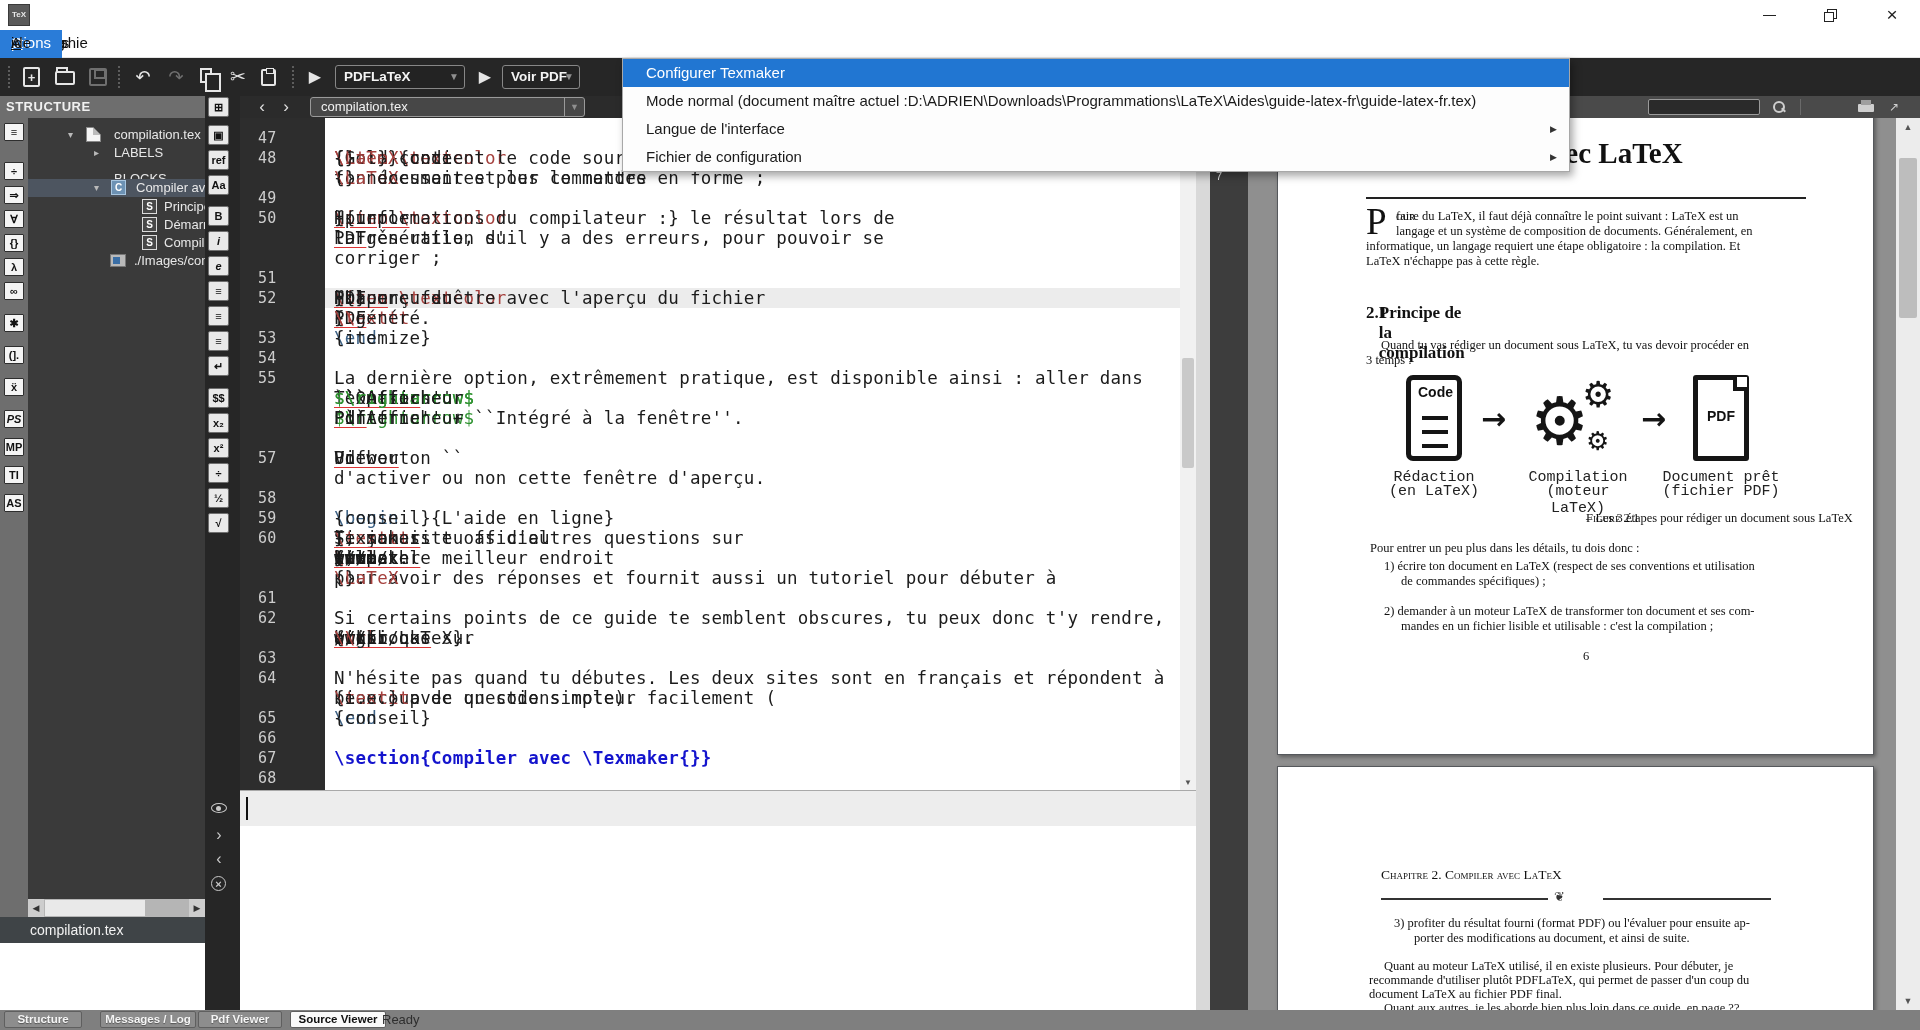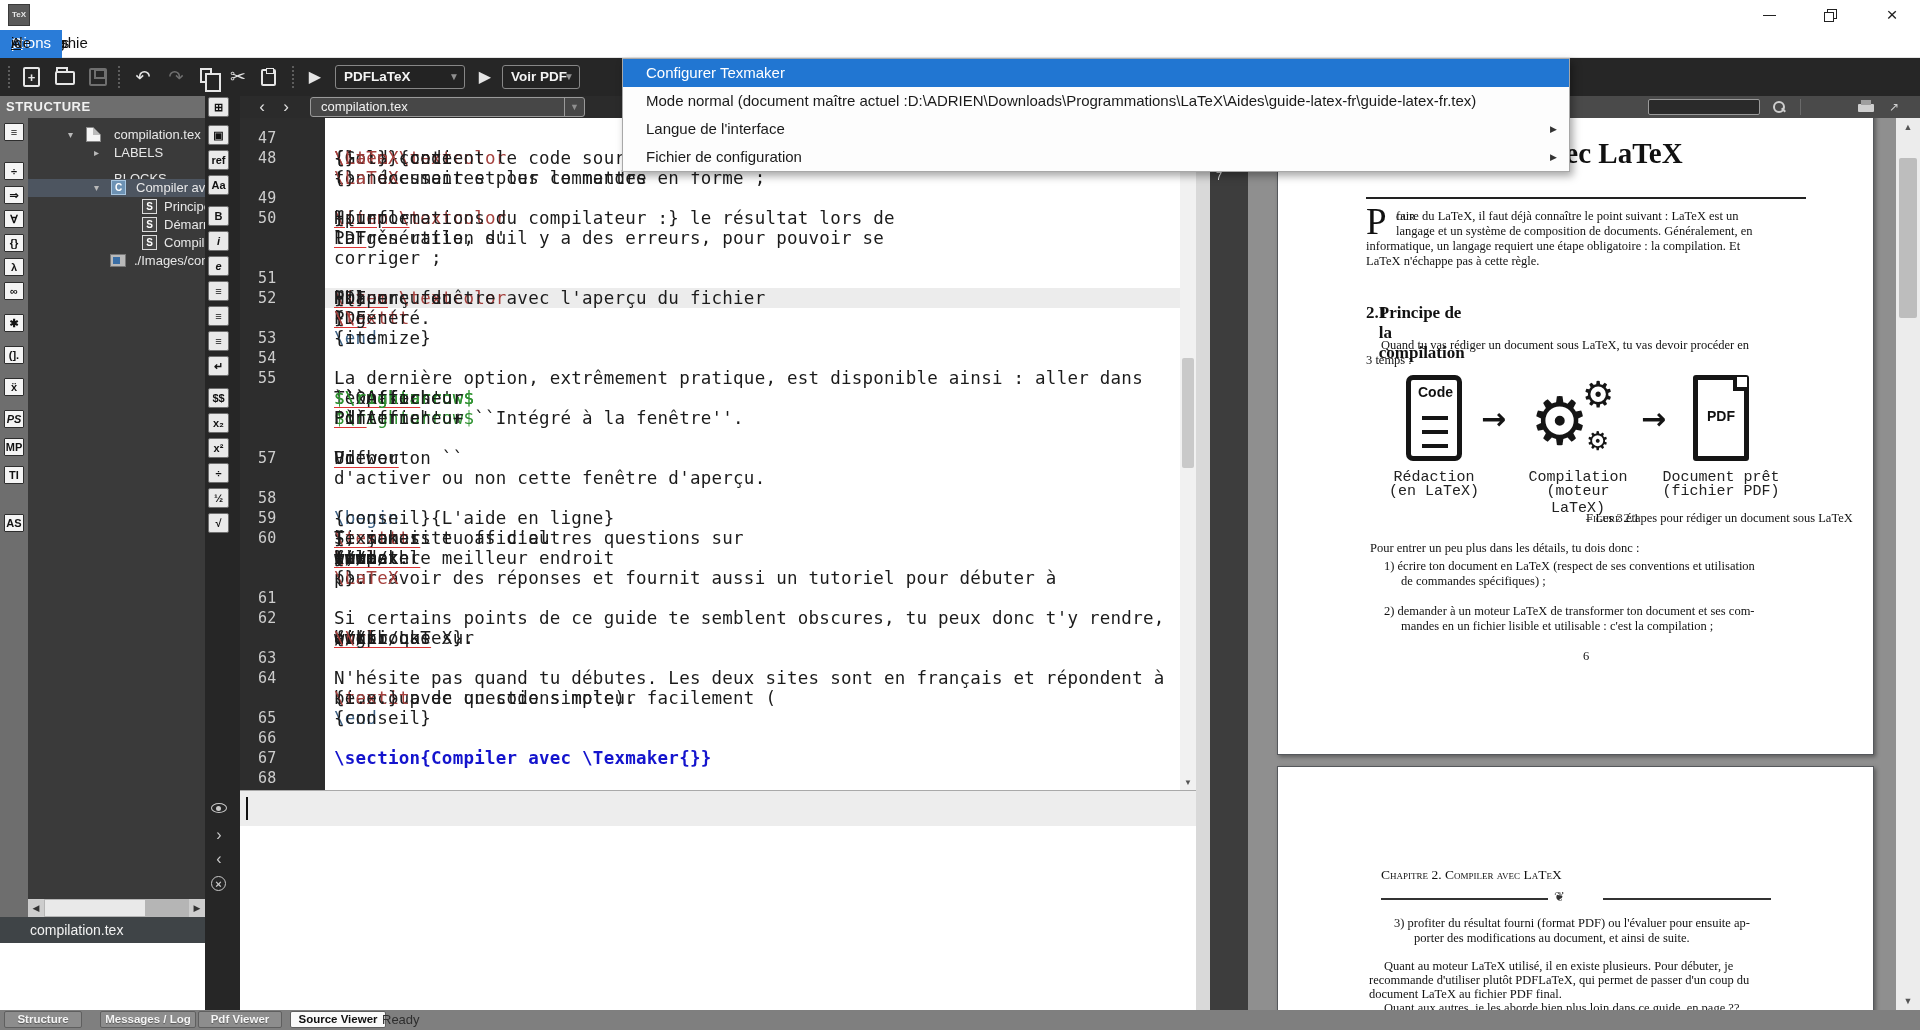--- a/index.html
+++ b/index.html
@@ -258,21 +258,21 @@
       <div class="stripbtn" style="top: 92px;">∀</div>
       <div class="stripbtn" style="top: 116px;">{}</div>
       <div class="stripbtn" style="top: 140px;">λ</div>
       <div class="stripbtn" style="top: 164px;">∞</div>
       <div class="stripbtn" style="top: 196px;">✱</div>
       <div class="stripbtn" style="top: 228px;">(].</div>
       <div class="stripbtn" style="top: 260px;">ẍ</div>
       <div class="stripbtn" style="top: 292px; font-style: italic;">PS</div>
       <div class="stripbtn" style="top: 320px;">MP</div>
       <div class="stripbtn" style="top: 348px;">TI</div>
-      <div class="stripbtn" style="top: 396px;">AS</div>
+      <div class="stripbtn" style="top: 376px;">AS</div>
     </div>
 
   <div class="treepanel" id="treepanel">
       <div class="trow" style="top: 8px;">
         <span class="tarrow" style="left: 40px;">▾</span>
         <span class="ticon file" style="left: 58px;"></span>
         <span class="tlabel" style="left: 86px; width: 91px;">compilation.tex</span>
       </div>
       <div class="trow" style="top: 26px;">
         <span class="tarrow" style="left: 66px;">▸</span>

